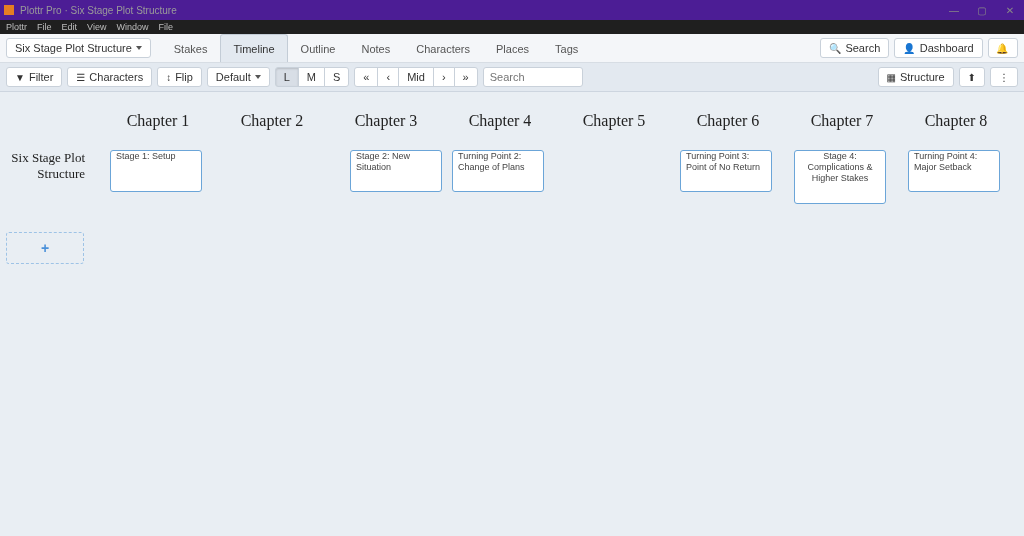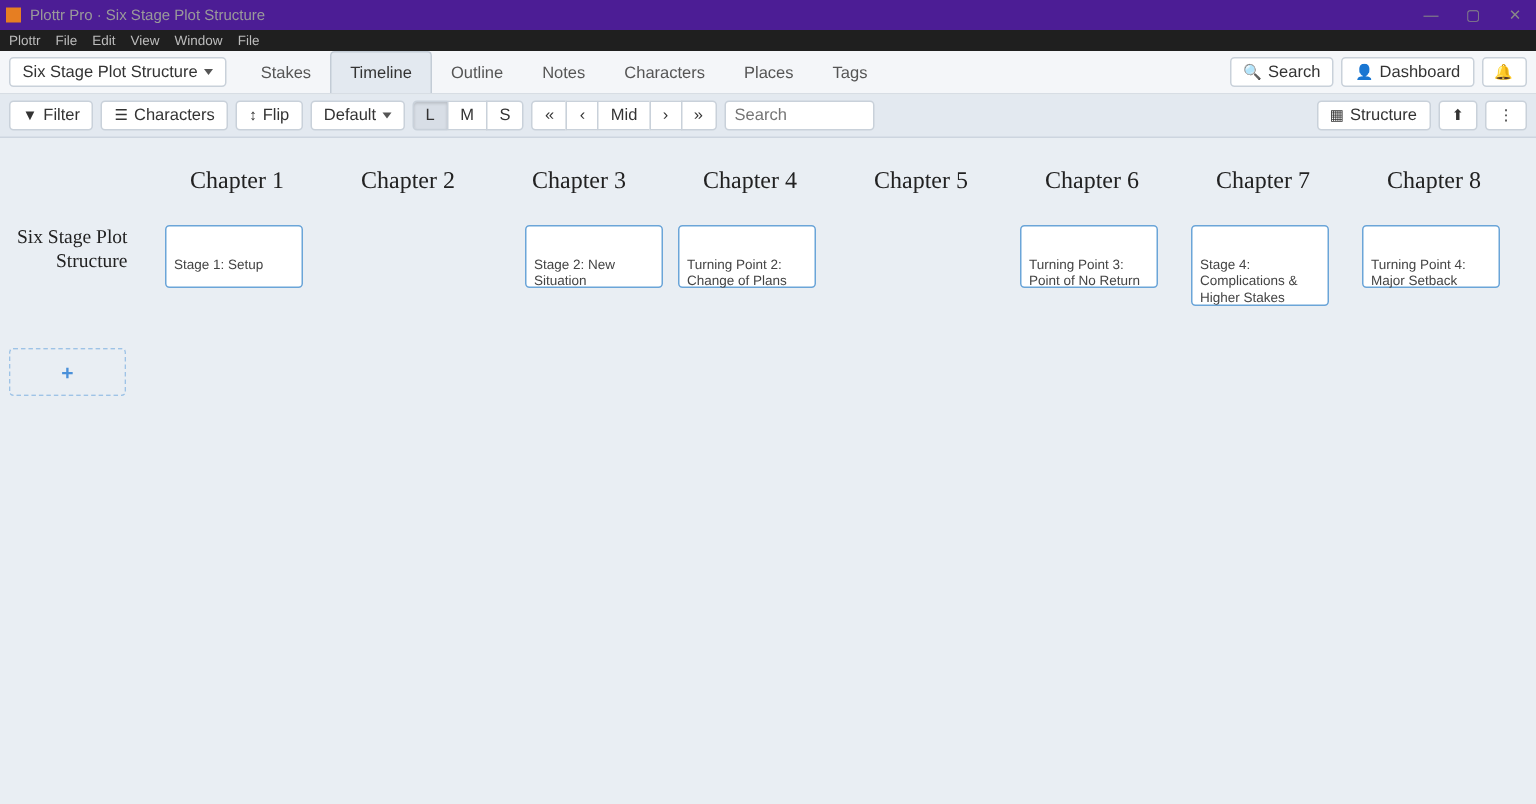--- a/index.html
+++ b/index.html
@@ -22,22 +22,22 @@
   .btngroup .btn { border-radius: 0; margin-left: -1px; }
   .btngroup .btn:first-child { border-radius: 3px 0 0 3px; margin-left: 0; }
   .btngroup .btn:last-child { border-radius: 0 3px 3px 0; }
   .btn.pressed { background: #d8dee6; box-shadow: inset 0 1px 2px rgba(0,0,0,0.15); }
   .searchbox { border: 1px solid #c9d1da; background: #fff; font-size: 11px; padding: 3px 6px; width: 100px; border-radius: 3px; color: #666; }
   .caret-down { display:inline-block; width:0; height:0; border-left:3px solid transparent; border-right:3px solid transparent; border-top:4px solid #555; vertical-align: middle; }
   .icon { font-size: 10px; }
   .workspace { position: relative; width: 100%; height: calc(100% - 92px); overflow: hidden; }
   .chapter-header { position: absolute; top: 20px; font-size: 16px; color: #222; font-weight: 400; width: 100px; text-align: center; font-family: Georgia, serif; }
   .plotline-label { position: absolute; left: 0; top: 58px; width: 85px; text-align: right; font-size: 13px; color: #222; line-height: 1.2; font-family: Georgia, serif; }
-  .card { position: absolute; top: 58px; width: 92px; height: 42px; border: 1px solid #6ba5d8; border-radius: 3px; background: #fff; font-size: 9px; color: #444; padding: 20px 5px; line-height: 1.2; cursor: pointer; }
-  .card.tall { height: 54px; }
+  .card { position: absolute; top: 58px; width: 92px; height: 42px; border: 1px solid #6ba5d8; border-radius: 3px; background: #fff; font-size: 9px; color: #444; padding: 0 5px; line-height: 1.2; cursor: pointer; }
+  .card.tall { height: 54px; text-align: center; }
   .hline { position: absolute; top: 78px; left: 95px; right: 0; height: 1px; background: #6ba5d8; z-index: -1; }
   .add-plotline { position: absolute; left: 6px; top: 140px; width: 78px; height: 32px; border: 1px dashed #9ec3e6; border-radius: 3px; display: flex; align-items: center; justify-content: center; color: #4a90d9; font-size: 14px; font-weight: bold; cursor: pointer; }
 </style>
 </head>
 <body>
 
 <div class="titlebar">
   <div class="logo"></div>
   <span class="title">
     <span>Plottr Pro</span> · <span>Six Stage Plot Structure</span>

